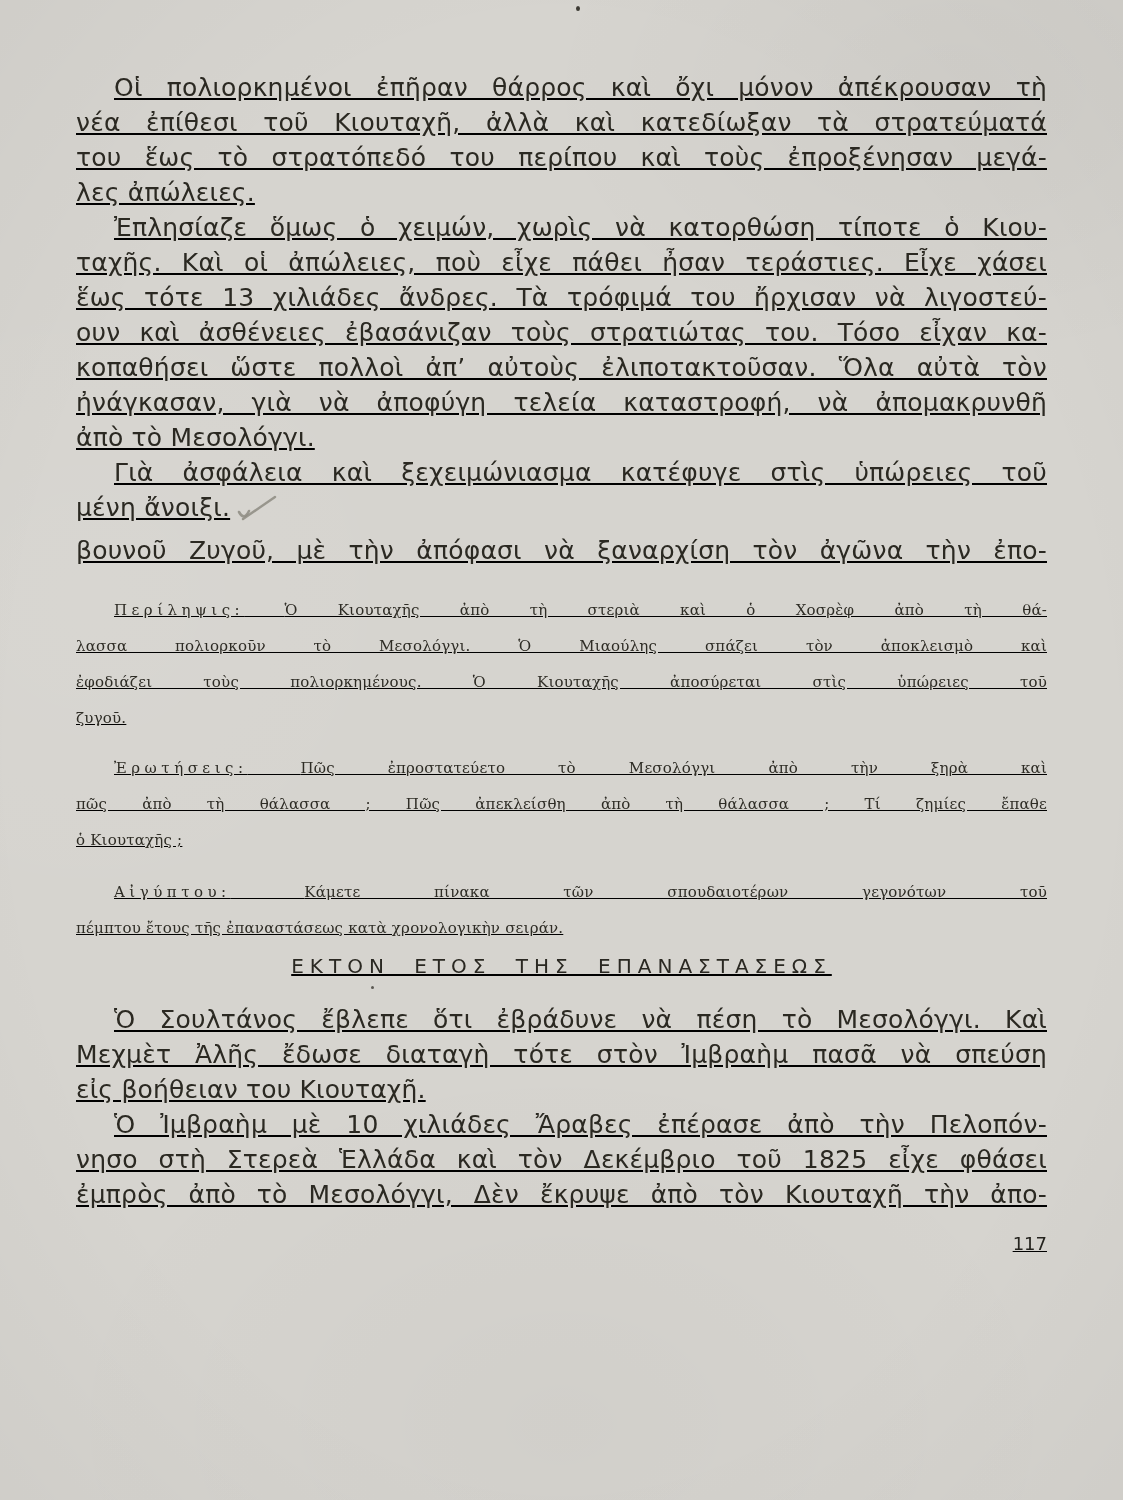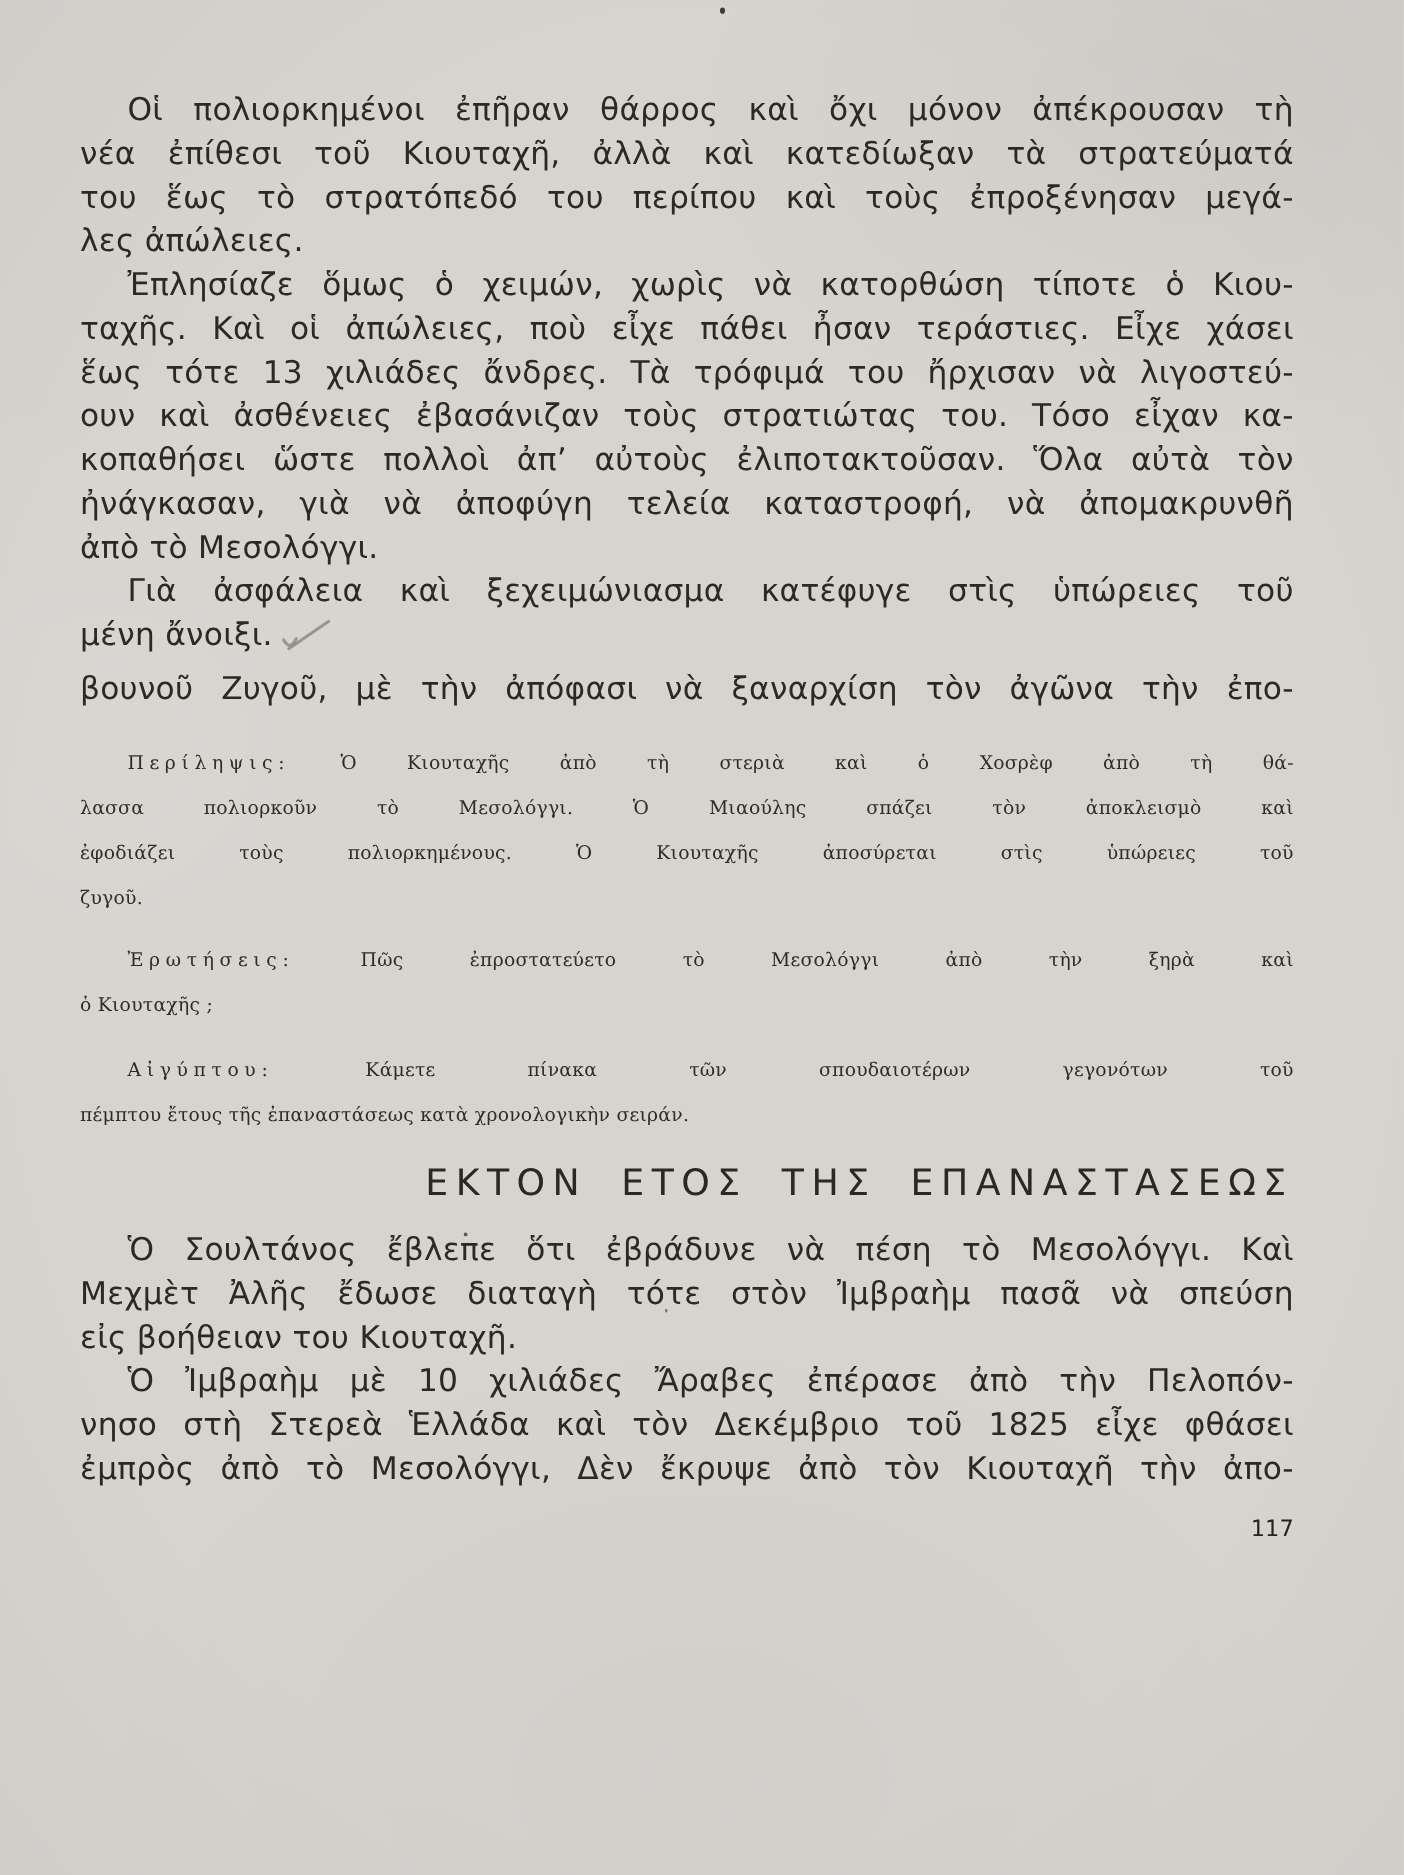--- a/index.html
+++ b/index.html
@@ -15,21 +15,21 @@
     width:1123px;height:1500px;
     overflow:hidden;
     background:
       radial-gradient(ellipse 600px 400px at 85% 6%, rgba(0,0,0,0.03), transparent 70%),
       radial-gradient(ellipse 500px 500px at 8% 40%, rgba(255,255,255,0.05), transparent 70%),
       radial-gradient(ellipse 700px 500px at 50% 95%, rgba(0,0,0,0.025), transparent 75%),
       radial-gradient(ellipse 900px 1200px at 50% 50%, transparent 60%, rgba(0,0,0,0.045) 100%),
       var(--paper);
   }
   .text-col{
-    position:absolute;left:64px;top:0;width:971px;
+    position:absolute;left:76px;top:0;width:971px;text-decoration:underline;
   }
   .line{
     font-family:"DejaVu Sans",sans-serif;
     font-size:25px;line-height:35px;
     color:var(--ink);
     letter-spacing:0.2px;
   }
   .j{text-align:justify;text-align-last:justify;}
   .last{text-align:left;text-align-last:left;}
   .ind{text-indent:38px;}
@@ -37,24 +37,23 @@
     font-family:"DejaVu Serif",serif;
     font-size:15px;line-height:36px;
     color:#2e2c25;
   }
   .label{letter-spacing:0.30em;}
   .mt-summary{margin-top:24px;}
   .mt-questions{margin-top:14px;}
   .mt-tasks{margin-top:16px;}
   .p1{margin-top:70px;}
   .year-heading{
-    margin-top:16px;
-    text-align:right;
+    text-align:center;
     font-family:"DejaVu Sans",sans-serif;
-    font-size:29px;line-height:40px;
+    font-size:20px;line-height:40px;
     letter-spacing:6px;word-spacing:12px;
     color:#2a2822;
   }
   .chapter-heading{
     position:relative;
     margin-top:34px;
     padding-left:28px;
     font-family:"DejaVu Sans",sans-serif;
     font-weight:bold;
     font-size:36px;line-height:48px;
@@ -132,20 +131,21 @@
       <div class="line serif j">λασσα πολιορκοῦν τὸ Μεσολόγγι. Ὁ Μιαούλης σπάζει τὸν ἀποκλεισμὸ καὶ</div>
       <div class="line serif j">ἐφοδιάζει τοὺς πολιορκημένους. Ὁ Κιουταχῆς ἀποσύρεται στὶς ὑπώρειες τοῦ</div>
       <div class="line serif last">ζυγοῦ.</div>
     </div>
 
     <div class="para mt-questions">
       <div class="line serif j ind">
         <span class="label">Ἐρωτήσεις:</span>
         <span>Πῶς ἐπροστατεύετο τὸ Μεσολόγγι ἀπὸ τὴν ξηρὰ καὶ</span>
       </div>
+      <div class="line serif j">πῶς ἀπὸ τὴ θάλασσα ; Πῶς ἀπεκλείσθη ἀπὸ τὴ θάλασσα ; Τί ζημίες ἔπαθε</div>
       <div class="line serif last">ὁ Κιουταχῆς ;</div>
     </div>
 
     <div class="para mt-tasks">
       <div class="line serif j ind">
         <span class="label">Αἰγύπτου:</span>
         <span>Κάμετε πίνακα τῶν σπουδαιοτέρων γεγονότων τοῦ</span>
       </div>
       <div class="line serif last">πέμπτου ἔτους τῆς ἐπαναστάσεως κατὰ χρονολογικὴν σειράν.</div>
     </div>

